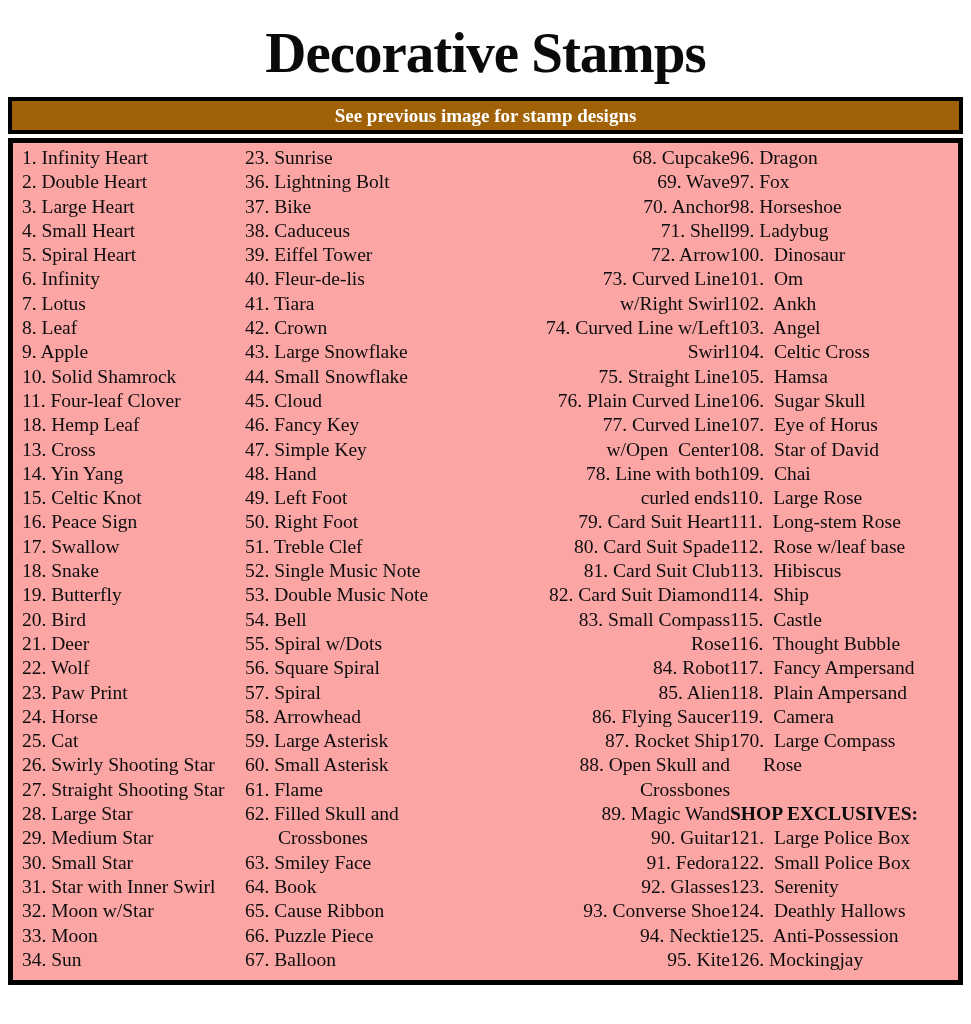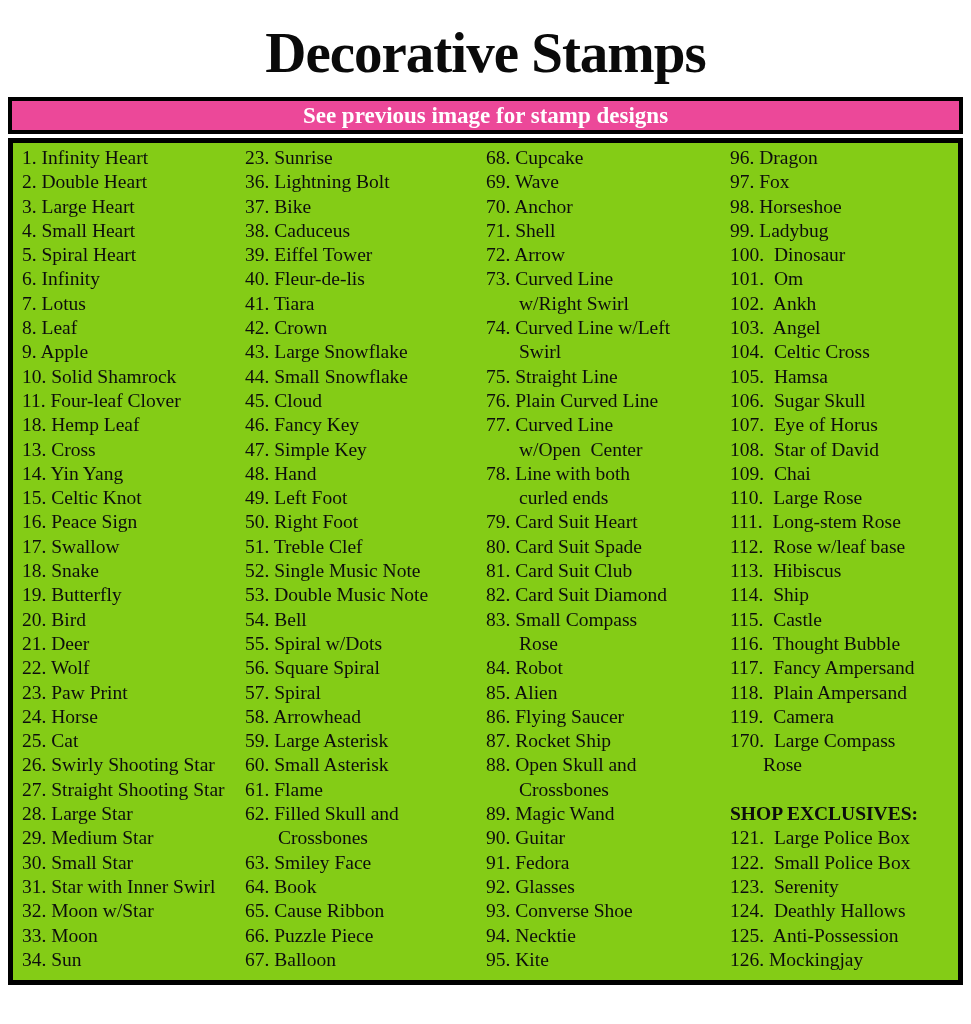--- a/index.html
+++ b/index.html
@@ -22,44 +22,44 @@
     text-align: center;
     font-size: 57px;
     font-weight: 700;
     letter-spacing: -1px;
     color: #0a0a0a;
   }
 
   .banner {
     margin: 3px 8px 0 8px;
     height: 29px;
-    background: #ec4899;
+    background: #a16207;
     border: 4px solid #000000;
     color: #ffffff;
     text-align: center;
     font-weight: 700;
-    font-size: 23px;
+    font-size: 19px;
     line-height: 29px;
   }
 
   .listbox {
     margin: 4px 8px 0 8px;
     height: 847px;
     box-sizing: border-box;
     border: 5px solid #000000;
-    background: #84cc16;
+    background: #fca5a5;
     display: flex;
     padding: 3px 0 0 9px;
     overflow: hidden;
   }
 
   .col { flex: 0 0 auto; }
   .col0 { width: 223px; }
   .col1 { width: 241px; }
-  .col2 { width: 244px; }
+  .col2 { width: 244px; text-align: right; }
   .col3 { width: 227px; }
 
   .line {
     white-space: pre;
     font-size: 19.5px;
     line-height: 24.3px;
     min-height: 24.3px;
   }
   .cont { padding-left: 33px; }
   .heading { font-weight: 700; }

